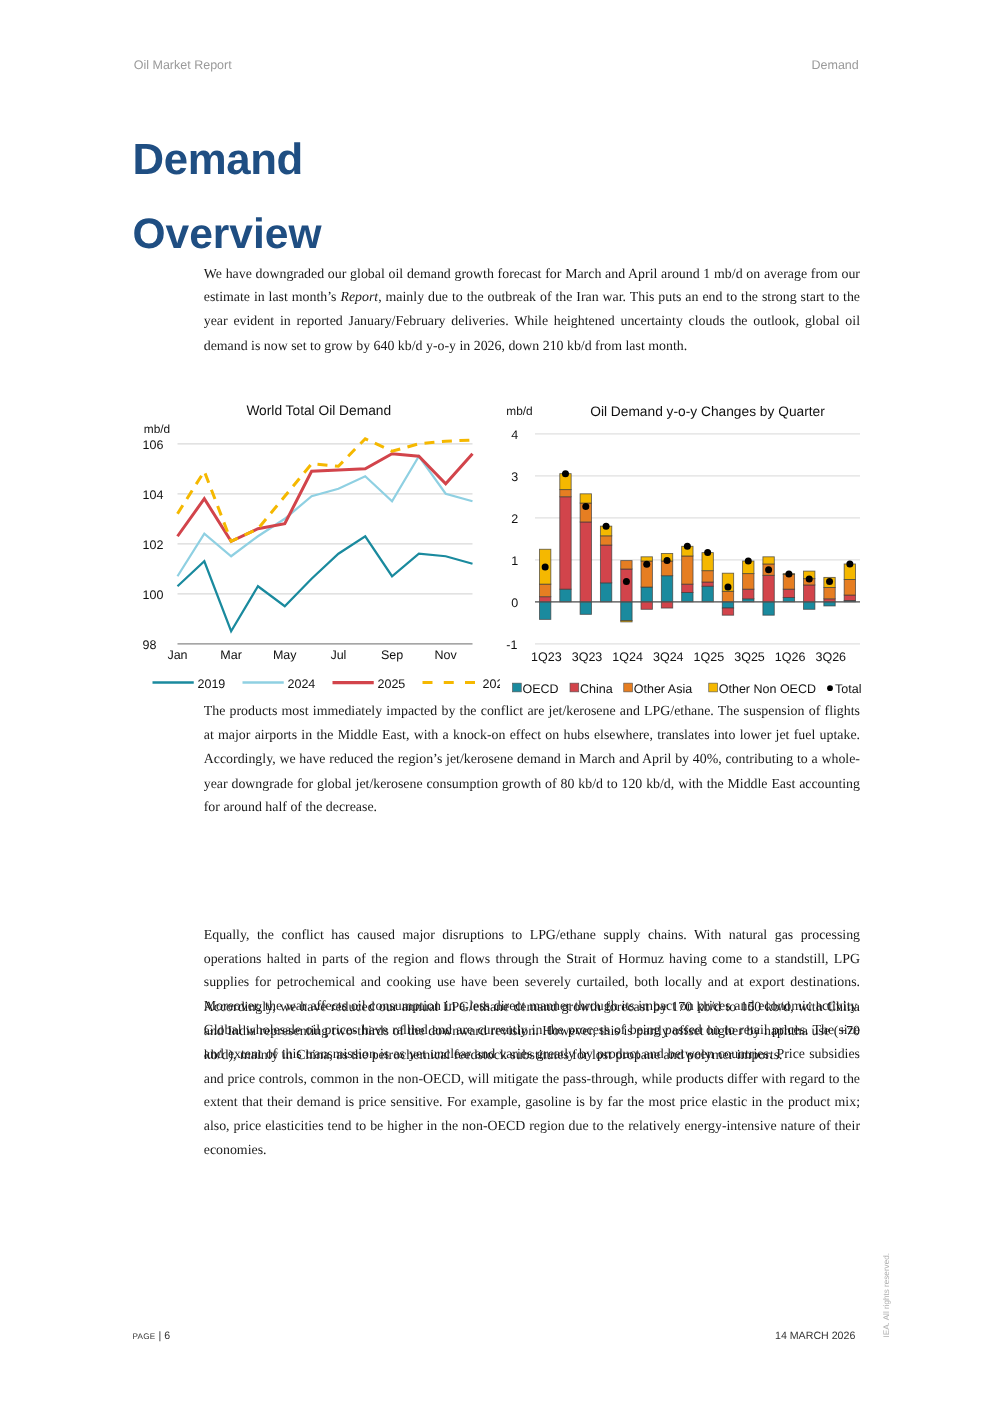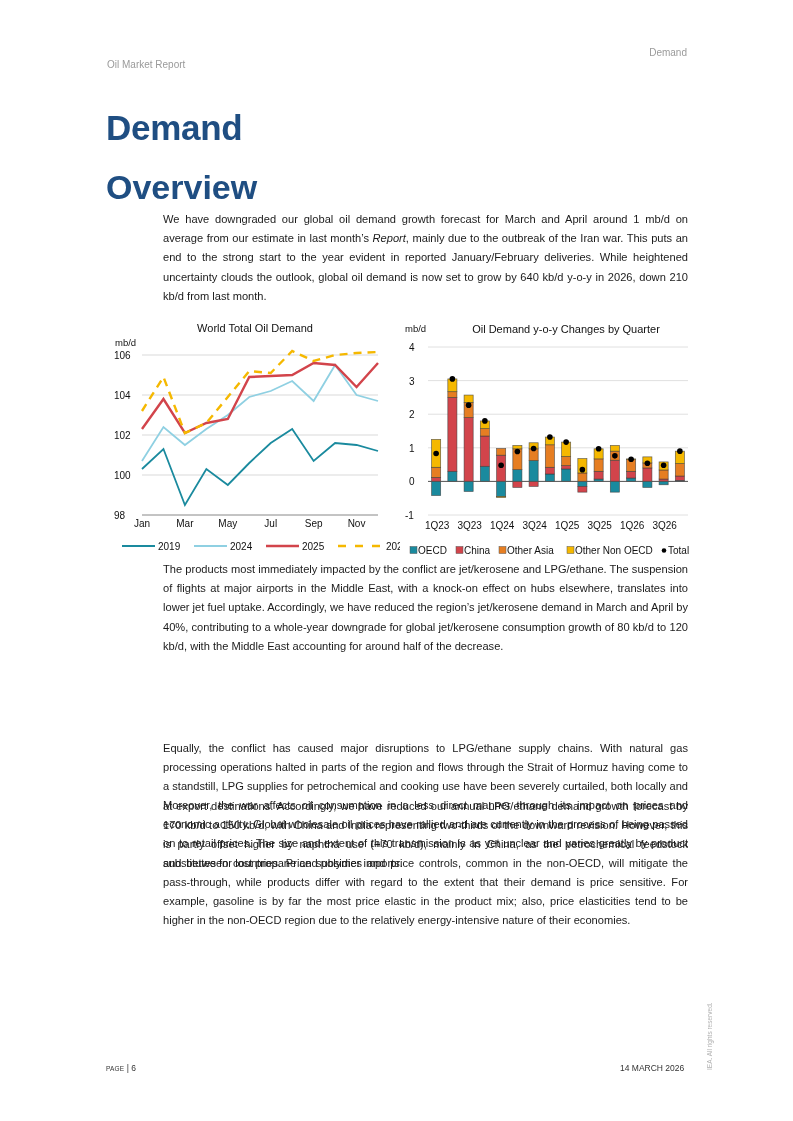--- a/index.html
+++ b/index.html
@@ -1,22 +1,22 @@
 <!DOCTYPE html>
 <html><head>
 <meta charset="utf-8">
 <style>
   html, body { margin: 0; padding: 0; background: #ffffff; }
   body { width: 793px; height: 1121px; position: relative; font-family: "Liberation Sans", sans-serif; color: #1a1a1a; overflow: hidden; }
   .hdr { position: absolute; top: 47px; font-size: 10px; color: #9a9a9a; }
-  .hdr-left { left: 107px; margin-top: 12px; }
+  .hdr-left { left: 107px; }
   .hdr-right { right: 106px; }
   .h1 { position: absolute; left: 106px; top: 108px; margin: 0; font-size: 35px; font-weight: bold; color: #1f4e82; letter-spacing: -0.3px; }
   .h2 { position: absolute; left: 106px; top: 168px; margin: 0; font-size: 34px; font-weight: bold; color: #1f4e82; }
-  .para { position: absolute; left: 163px; width: 525px; font-size: 11.1px; line-height: 19.2px; text-align: justify; margin: 0; color: #1a1a1a; }
+  .para { position: absolute; left: 163px; width: 525px; font-size: 11.1px; line-height: 19.2px; text-align: justify; margin: 0; color: #1a1a1a; font-family: Liberation Serif, serif; }
   .p1 { top: 210px; }
   .p2 { top: 560px; }
   .p3 { top: 699px; margin-top: 40px; }
   .p4 { top: 796px; }
   .chart { position: absolute; }
   .chart svg text { font-family: "Liberation Sans", sans-serif; }
   .foot { position: absolute; top: 1063px; font-size: 8.5px; color: #333; }
   .foot-left { left: 106px; }
   .foot-left .sc { font-size: 6.5px; letter-spacing: 0.2px; }
   .foot-right { left: 620px; }

